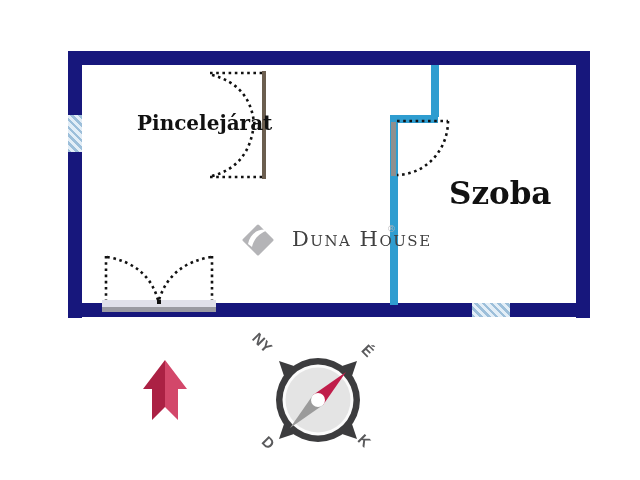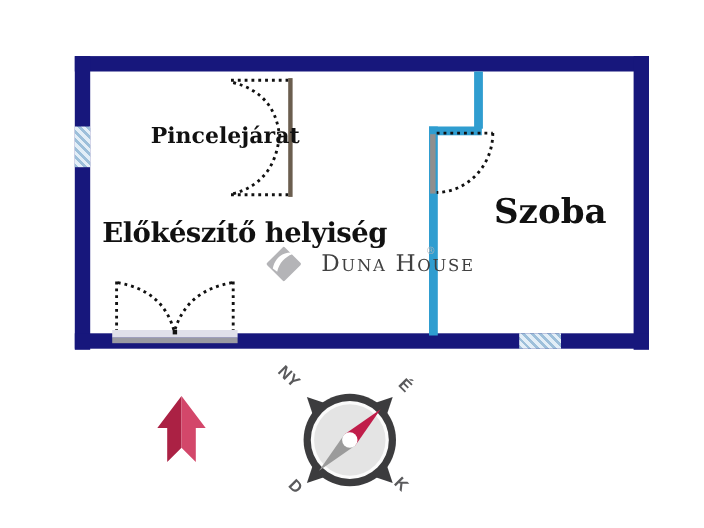--- a/index.html
+++ b/index.html
@@ -99,21 +99,20 @@
       <circle cx="318" cy="400" r="42" fill="#3c3c3e"></circle>
       <circle cx="318" cy="400" r="35.5" fill="#fbfbfb"></circle>
       <circle cx="318" cy="400" r="32.5" fill="#e4e4e4"></circle>
       <polygon points="346,372 323,405 313,395" fill="#c01d4a"></polygon>
       <polygon points="290,428 313,395 323,405" fill="#9b9b9b"></polygon>
       <circle cx="318" cy="400" r="7" fill="#ffffff"></circle>
     </g>
   </svg>
 
   <div class="room-label lbl-pince">Pincelejárat</div>
-  <div class="room-label lbl-elok">Előkészítő helyiség</div>
   <div class="room-label lbl-szoba">Szoba</div>
 
   <div class="wm-text">Duna House</div>
   <div class="wm-reg">®</div>
 
   <div class="cmp-label cmp-nw">NY</div>
   <div class="cmp-label cmp-ne">É</div>
   <div class="cmp-label cmp-sw">D</div>
   <div class="cmp-label cmp-se">K</div>
 

